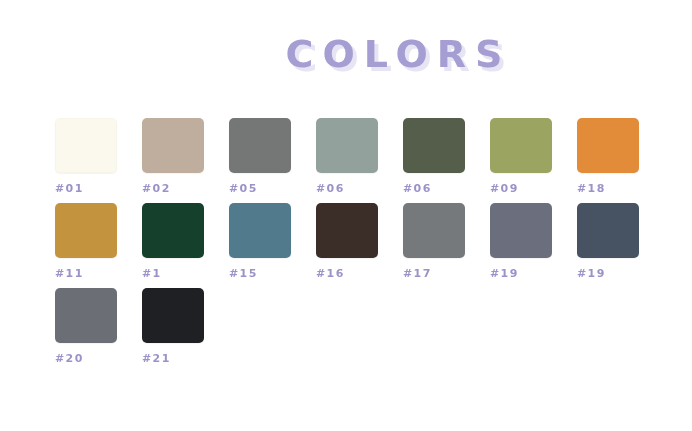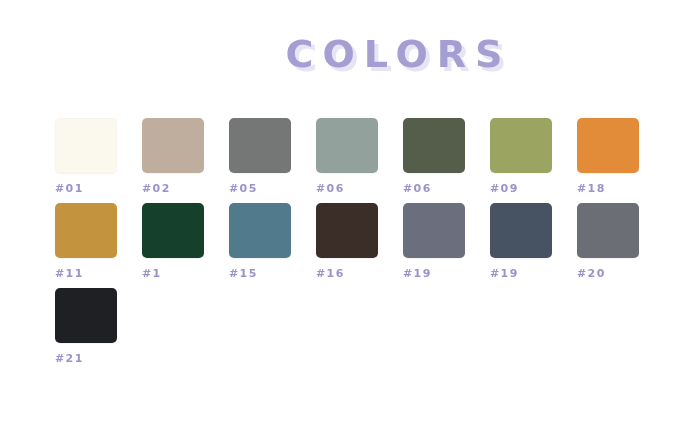--- a/index.html
+++ b/index.html
@@ -135,20 +135,24 @@
       </div>
       <div class="swatch-cell">
         <div class="swatch" style="background-color: rgb(82, 122, 141);"></div>
         <div class="swatch-label">#15</div>
       </div>
       <div class="swatch-cell">
         <div class="swatch" style="background-color: rgb(59, 46, 41);"></div>
         <div class="swatch-label">#16</div>
       </div>
       <div class="swatch-cell">
+        <div class="swatch" style="background-color: rgb(118, 121, 123);"></div>
+        <div class="swatch-label">#17</div>
+      </div>
+      <div class="swatch-cell">
         <div class="swatch" style="background-color: rgb(107, 110, 124);"></div>
         <div class="swatch-label">#19</div>
       </div>
       <div class="swatch-cell">
         <div class="swatch" style="background-color: rgb(71, 82, 99);"></div>
         <div class="swatch-label">#19</div>
       </div>
       <div class="swatch-cell">
         <div class="swatch" style="background-color: rgb(107, 110, 117);"></div>
         <div class="swatch-label">#20</div>

